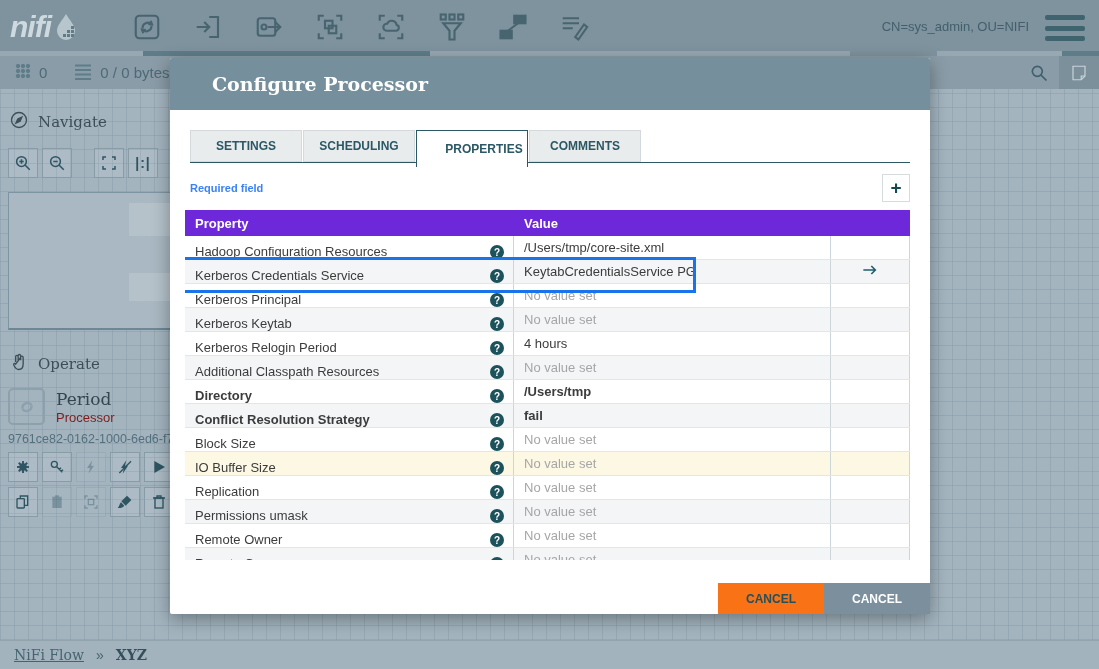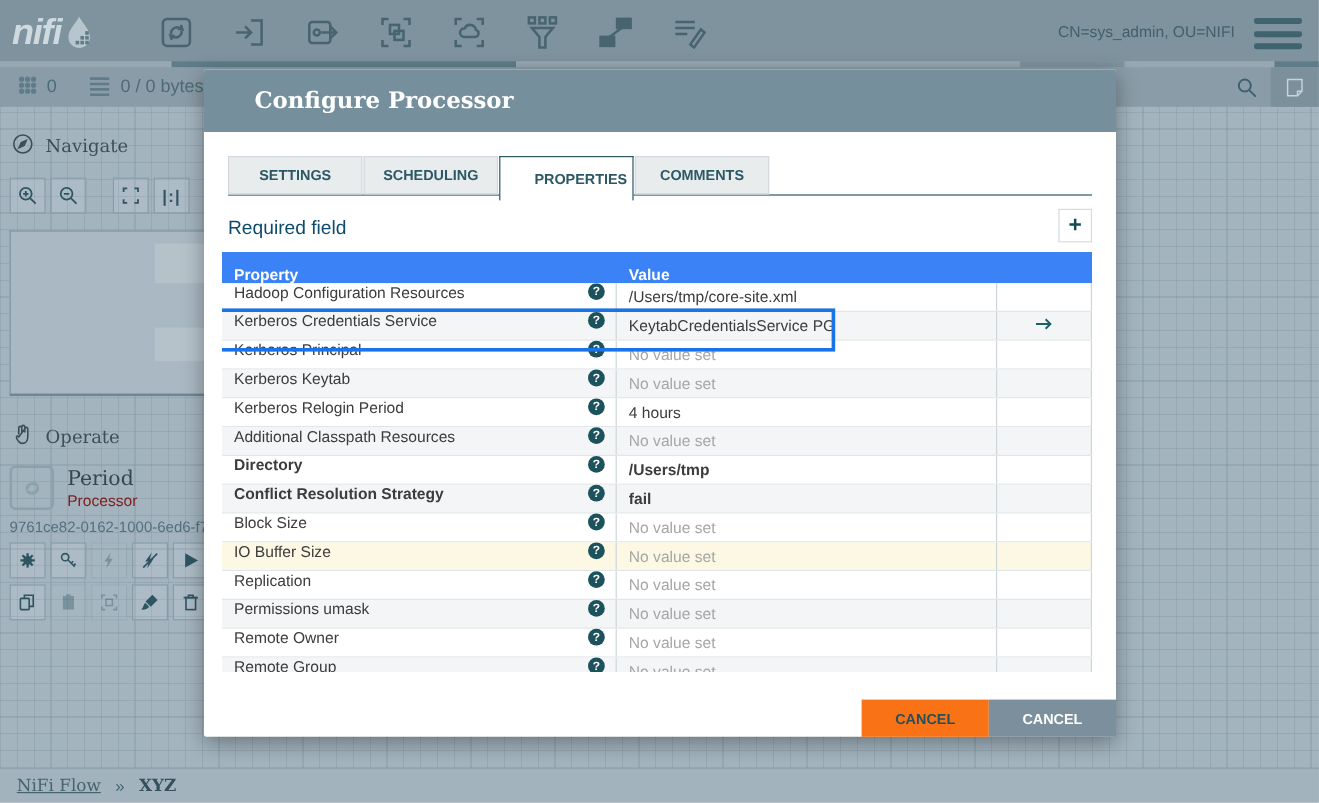--- a/index.html
+++ b/index.html
@@ -90,33 +90,33 @@
   .dlg-header { height:52px; background:#75909c; border-radius:2px 2px 0 0; display:flex; align-items:center; }
   .dlg-title { color:#fff; font-size:19px; font-weight:bold; padding-left:22px;margin-left:20px; }
 
   .tabs { position:absolute; left:20px; top:72px; width:720px; height:37px; }
   .tabs::after { content:""; position:absolute; left:0; right:0; top:32px; height:1px; background:#2b5864; }
   .tab { float:left; width:112px; height:32px; margin-right:1px; background:#e9eced; border:1px solid #d3d9dc;
     display:flex; align-items:center; justify-content:center; font-size:12px; font-weight:bold; color:#2b5864;
     cursor:pointer; position:relative; z-index:1; }
   .tab.active { background:#fff; border:1px solid #2b5864; border-bottom:none; height:37px; z-index:3;padding-left:24px; }
 
-  .required-label { position:absolute; left:20px; top:124px; font-size:16px; font-weight:normal; color:#0c4a6e; }
+  .required-label { position:absolute; left:20px; top:124px; font-size:11px; font-weight:bold; color:#3b82f6; }
   .add-btn { position:absolute; right:20px; top:116px; width:28px; height:28px; background:#fff; border:1px solid #d6dbde;
     color:#16494f; font-size:19px; font-weight:bold; display:flex; align-items:center; justify-content:center; cursor:pointer; }
 
   .prop-table { position:absolute; left:15px; top:152px; width:725px; font-size:13px; }
-  .t-header { height:26px; background:#3b82f6; color:#fff; font-weight:bold; display:flex; align-items:flex-end; }
+  .t-header { height:26px; background:#6d28d9; color:#fff; font-weight:bold; display:flex; align-items:center; }
   .th-prop { width:329px; padding-left:10px; }
   .th-val { width:317px; padding-left:10px; }
   .t-body { height:324px; overflow:hidden; }
   .t-row { height:24px; display:flex; border-bottom:1px solid #e0e6e9; position:relative; background:#fff; color:#3c3c3c; }
   .t-row:nth-child(even) { background:#f3f5f6; }
   .t-row.yellow { background:#fdf8e3; }
-  .c-prop { width:329px; display:flex; align-items:flex-start; padding-left:10px; border-right:1px solid #ccd6da; }
+  .c-prop { width:329px; display:flex; align-items:flex-end; padding-left:10px; border-right:1px solid #ccd6da; }
   .c-val { width:317px; display:flex; align-items:center; padding-left:10px; border-right:1px solid #ccd6da; cursor:pointer; }
   .c-act { width:79px; display:flex; align-items:center; justify-content:center; border-right:1px solid #ccd6da; }
   .t-row.required .c-prop, .t-row.required .c-val { font-weight:bold; }
   .t-row.empty .c-val { color:#a6a6a6; }
   .help { margin-left:auto; margin-right:9px; width:14px; height:14px; border-radius:50%; background:#1c525c; color:#fff;
     font-size:10px; font-weight:bold; display:flex; align-items:center; justify-content:center; flex:none; cursor:pointer; }
   .t-row.highlighted::after { content:""; position:absolute; left:-3px; top:-3px; width:508px; height:30px;
     border:3px solid #1a73e8; z-index:4; pointer-events:none; }
   .goto svg { stroke:#1f5f6b; fill:none; stroke-width:2.4; cursor:pointer; }
 

